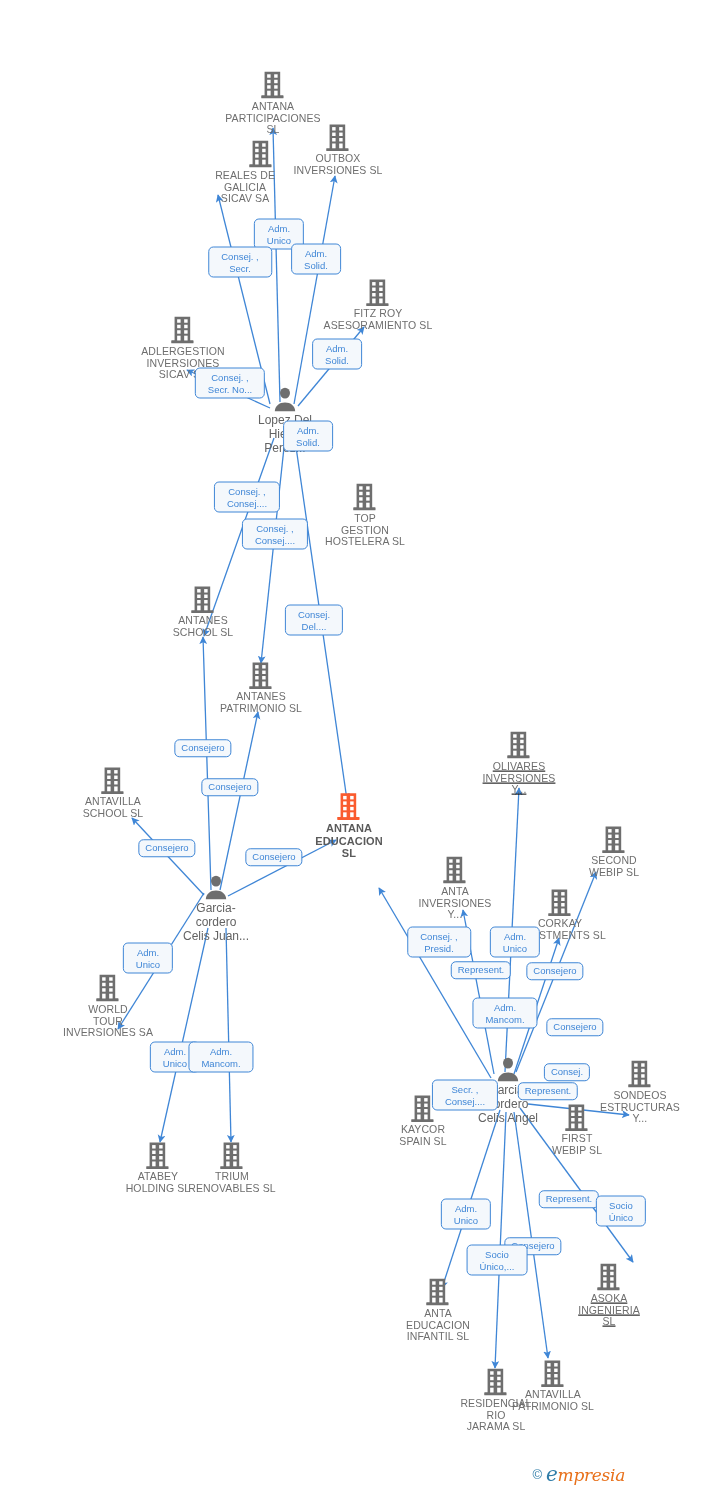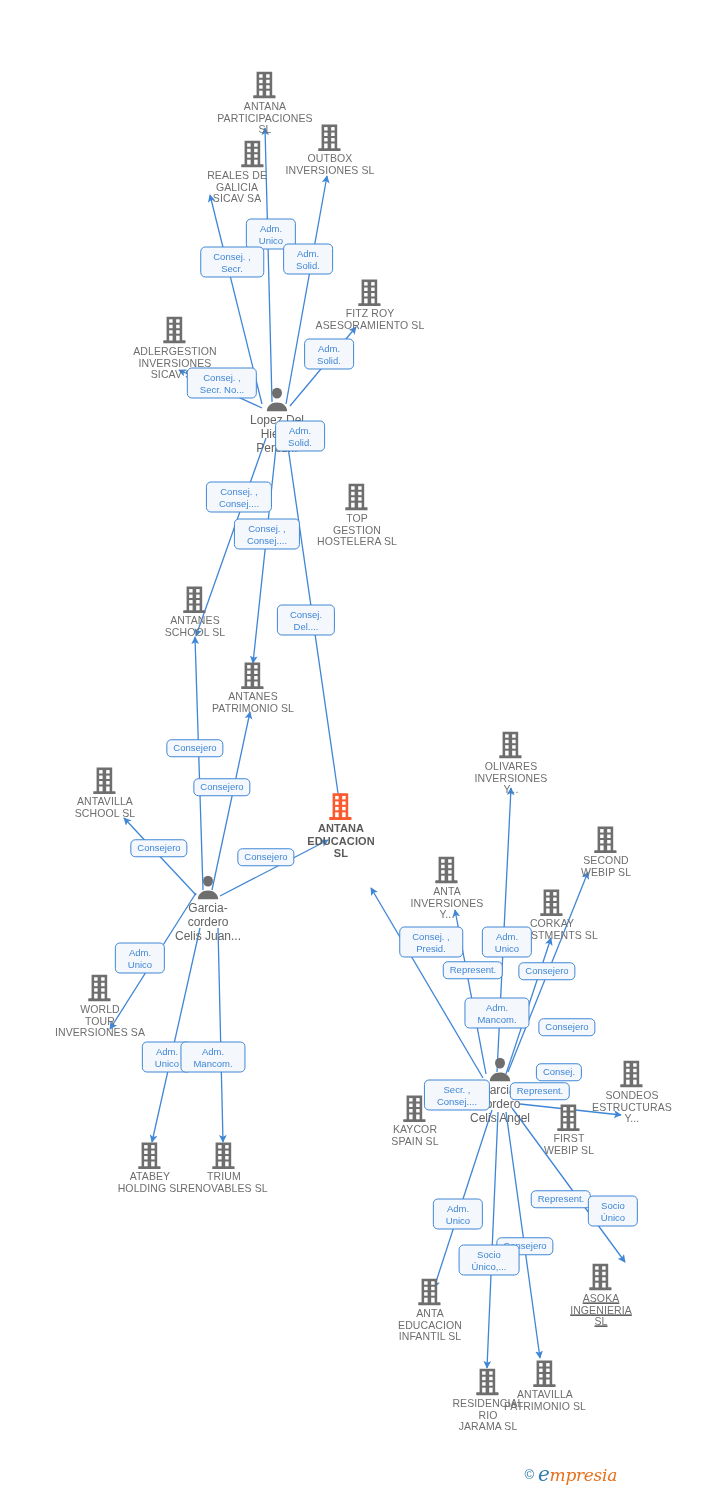--- a/index.html
+++ b/index.html
@@ -1,19 +1,19 @@
 <!DOCTYPE html>
 <html><head>
 <meta charset="utf-8">
 <title>Antana Educacion SL - Red de relaciones</title>
 <style>
   html,body{margin:0;padding:0;background:#ffffff;}
   body{width:728px;height:1500px;position:relative;overflow:hidden;
        font-family:"Liberation Sans","DejaVu Sans",sans-serif;}
-  #graph{position:absolute;left:0;top:0;width:627px;height:1500px;}
+  #graph{position:absolute;left:8px;top:0;width:627px;height:1500px;}
   svg.edges{position:absolute;left:0;top:0;width:728px;height:1500px;}
 
   
   .node{position:absolute;transform:translate(-50%,-50%);
         display:flex;flex-direction:column;align-items:center;
         width:120px;}
   .node .glyph{display:block;line-height:0;}
   .node .caption{margin-top:1px;text-align:center;font-size:10.5px;
         line-height:11.6px;color:#6e6e6e;letter-spacing:.1px;
         text-transform:uppercase;white-space:pre-line;}
@@ -364,21 +364,21 @@
               <rect x="12.6" y="8.2" width="3.1" height="3.1"></rect>
               <rect x="6.3" y="13.1" width="3.1" height="3.1"></rect>
               <rect x="12.6" y="13.1" width="3.1" height="3.1"></rect>
               <rect x="6.3" y="18" width="3.1" height="4.3"></rect>
               <rect x="12.6" y="18" width="3.1" height="4.3"></rect>
             </g>
           </svg></span>
         <div class="caption">TRIUM
 RENOVABLES SL</div>
       </div>
-      <div class="node company" style="left: 511px; top: 763px;">
+      <div class="node company" style="left: 511px; top: 763px; text-decoration: underline;">
         <span class="glyph"><svg width="27" height="29" viewBox="0 0 24 26" xmlns="http://www.w3.org/2000/svg">
             <g fill="#6e6e6e">
               <path d="M4 1h14v22H4z"></path>
               <rect x="1" y="22.2" width="20" height="2.6" rx="0.5"></rect>
             </g>
             <g fill="#ffffff">
               <rect x="6.3" y="3.3" width="3.1" height="3.1"></rect>
               <rect x="12.6" y="3.3" width="3.1" height="3.1"></rect>
               <rect x="6.3" y="8.2" width="3.1" height="3.1"></rect>
               <rect x="12.6" y="8.2" width="3.1" height="3.1"></rect>

